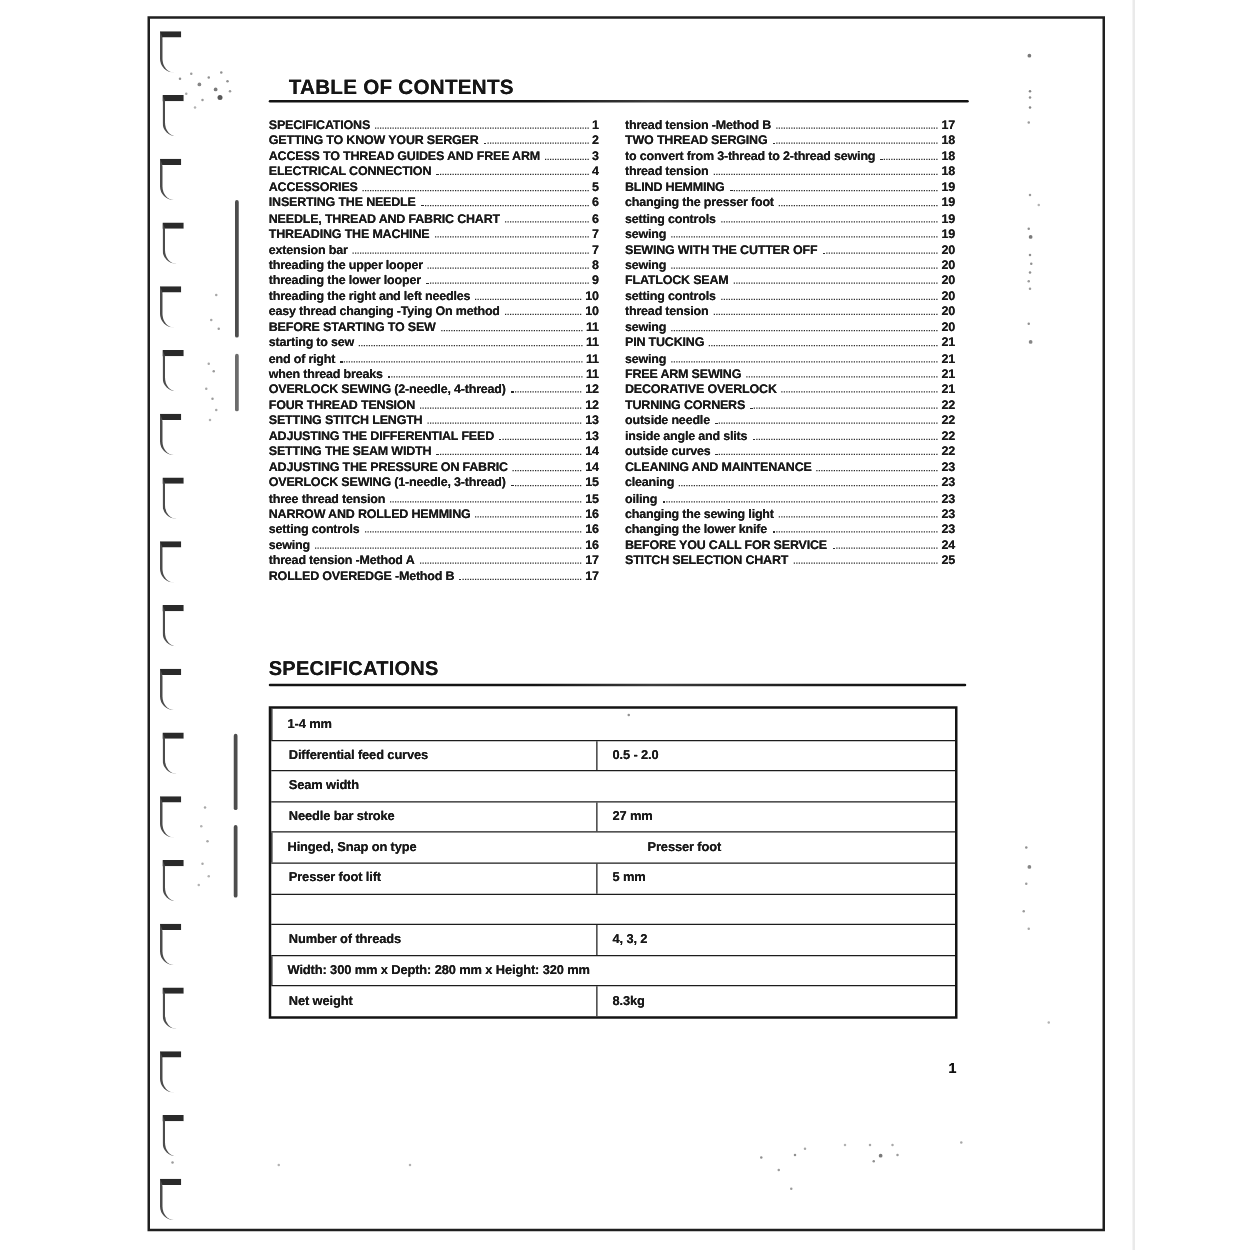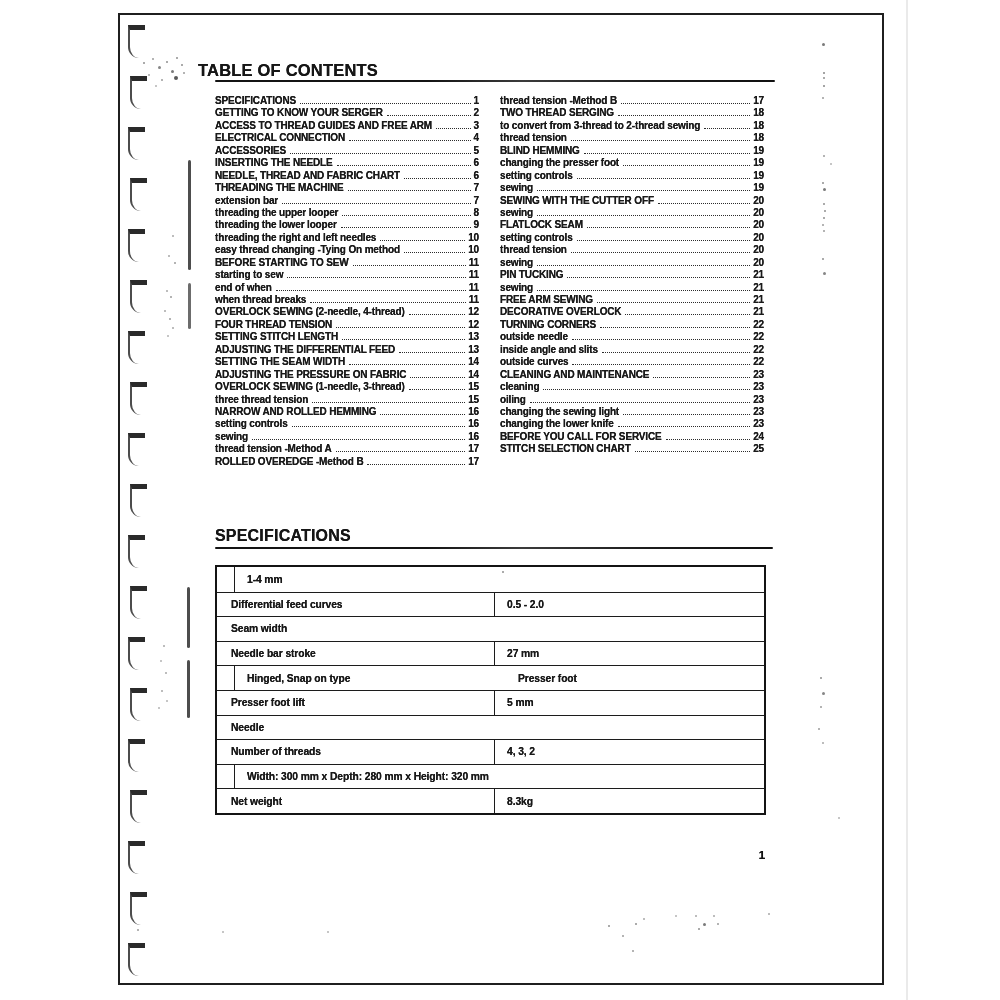--- a/index.html
+++ b/index.html
@@ -56,21 +56,21 @@
     border: 2.2px solid #141414; background: #fff;
   }
   .spec-row { display: flex; height: 24.6px; border-top: 1.8px solid #1c1c1c; }
   .spec-row:first-child { border-top: none; }
   .spec-cell {
     display: flex; align-items: center;
     font-size: 10.3px; font-weight: bold; letter-spacing: -.1px;
     color: #191919; text-shadow: 0 0 .45px #191919; white-space: nowrap;
   }
   .spec-label { width: 260px; padding-left: 14px; }
-  .spec-value { flex: 1; border-left: 1.8px solid #1c1c1c; padding-left: 12px; margin-left: 17px; }
+  .spec-value { flex: 1; border-left: 1.8px solid #1c1c1c; padding-left: 12px; }
   .page-num {
     position: absolute; left: 750px; top: 849px; width: 24px;
     font-size: 11.5px; font-weight: bold; text-align: center;
     color: #111; text-shadow: 0 0 .5px #111;
   }
   
   .artifact-line {
     position: absolute; width: 2.6px; background: #2e2e2e; border-radius: 2px;
   }
   .speck { position: absolute; background: #222; border-radius: 50%; }
@@ -96,21 +96,21 @@
     <div class="hole" style="left: 129.5px; top: 586px;"></div>
     <div class="hole" style="left: 128px; top: 637px;"></div>
     <div class="hole" style="left: 129.5px; top: 688px;"></div>
     <div class="hole" style="left: 128px; top: 739px;"></div>
     <div class="hole" style="left: 129.5px; top: 790px;"></div>
     <div class="hole" style="left: 128px; top: 841px;"></div>
     <div class="hole" style="left: 129.5px; top: 892px;"></div>
     <div class="hole" style="left: 128px; top: 943px;"></div>
   </div>
 
-<div class="heading" style="left:198px; top:61px; font-size:16.5px;">TABLE OF CONTENTS</div>
+<div class="heading" style="left:231px; top:61px; font-size:16.5px;">TABLE OF CONTENTS</div>
 <div class="rule" style="left:215px; top:80px; width:560px;"></div>
 
 <div class="toc-col" style="left:215px; top:95px;" id="toc-left">
     <div class="toc-row">
       <span class="toc-label">SPECIFICATIONS</span>
       <span class="dots"></span>
       <span class="toc-page">1</span>
     </div>
     <div class="toc-row">
       <span class="toc-label">GETTING TO KNOW YOUR SERGER</span>
@@ -176,21 +176,21 @@
       <span class="toc-label">BEFORE STARTING TO SEW</span>
       <span class="dots"></span>
       <span class="toc-page">11</span>
     </div>
     <div class="toc-row">
       <span class="toc-label">starting to sew</span>
       <span class="dots"></span>
       <span class="toc-page">11</span>
     </div>
     <div class="toc-row">
-      <span class="toc-label">end of when</span>
+      <span class="toc-label">end of right</span>
       <span class="dots"></span>
       <span class="toc-page">11</span>
     </div>
     <div class="toc-row">
       <span class="toc-label">when thread breaks</span>
       <span class="dots"></span>
       <span class="toc-page">11</span>
     </div>
     <div class="toc-row">
       <span class="toc-label">OVERLOCK SEWING (2-needle, 4-thread)</span>
@@ -426,21 +426,20 @@
     </div>
     <div class="spec-row">
       <div class="spec-cell spec-value">Hinged, Snap on type</div>
       <div class="spec-cell spec-label">Presser foot</div>
     </div>
     <div class="spec-row">
       <div class="spec-cell spec-label">Presser foot lift</div>
       <div class="spec-cell spec-value">5 mm</div>
     </div>
     <div class="spec-row">
-      <div class="spec-cell spec-label">Needle</div>
     </div>
     <div class="spec-row">
       <div class="spec-cell spec-label">Number of threads</div>
       <div class="spec-cell spec-value">4, 3, 2</div>
     </div>
     <div class="spec-row">
       <div class="spec-cell spec-value">Width: 300 mm x Depth: 280 mm x Height: 320 mm</div>
     </div>
     <div class="spec-row">
       <div class="spec-cell spec-label">Net weight</div>

